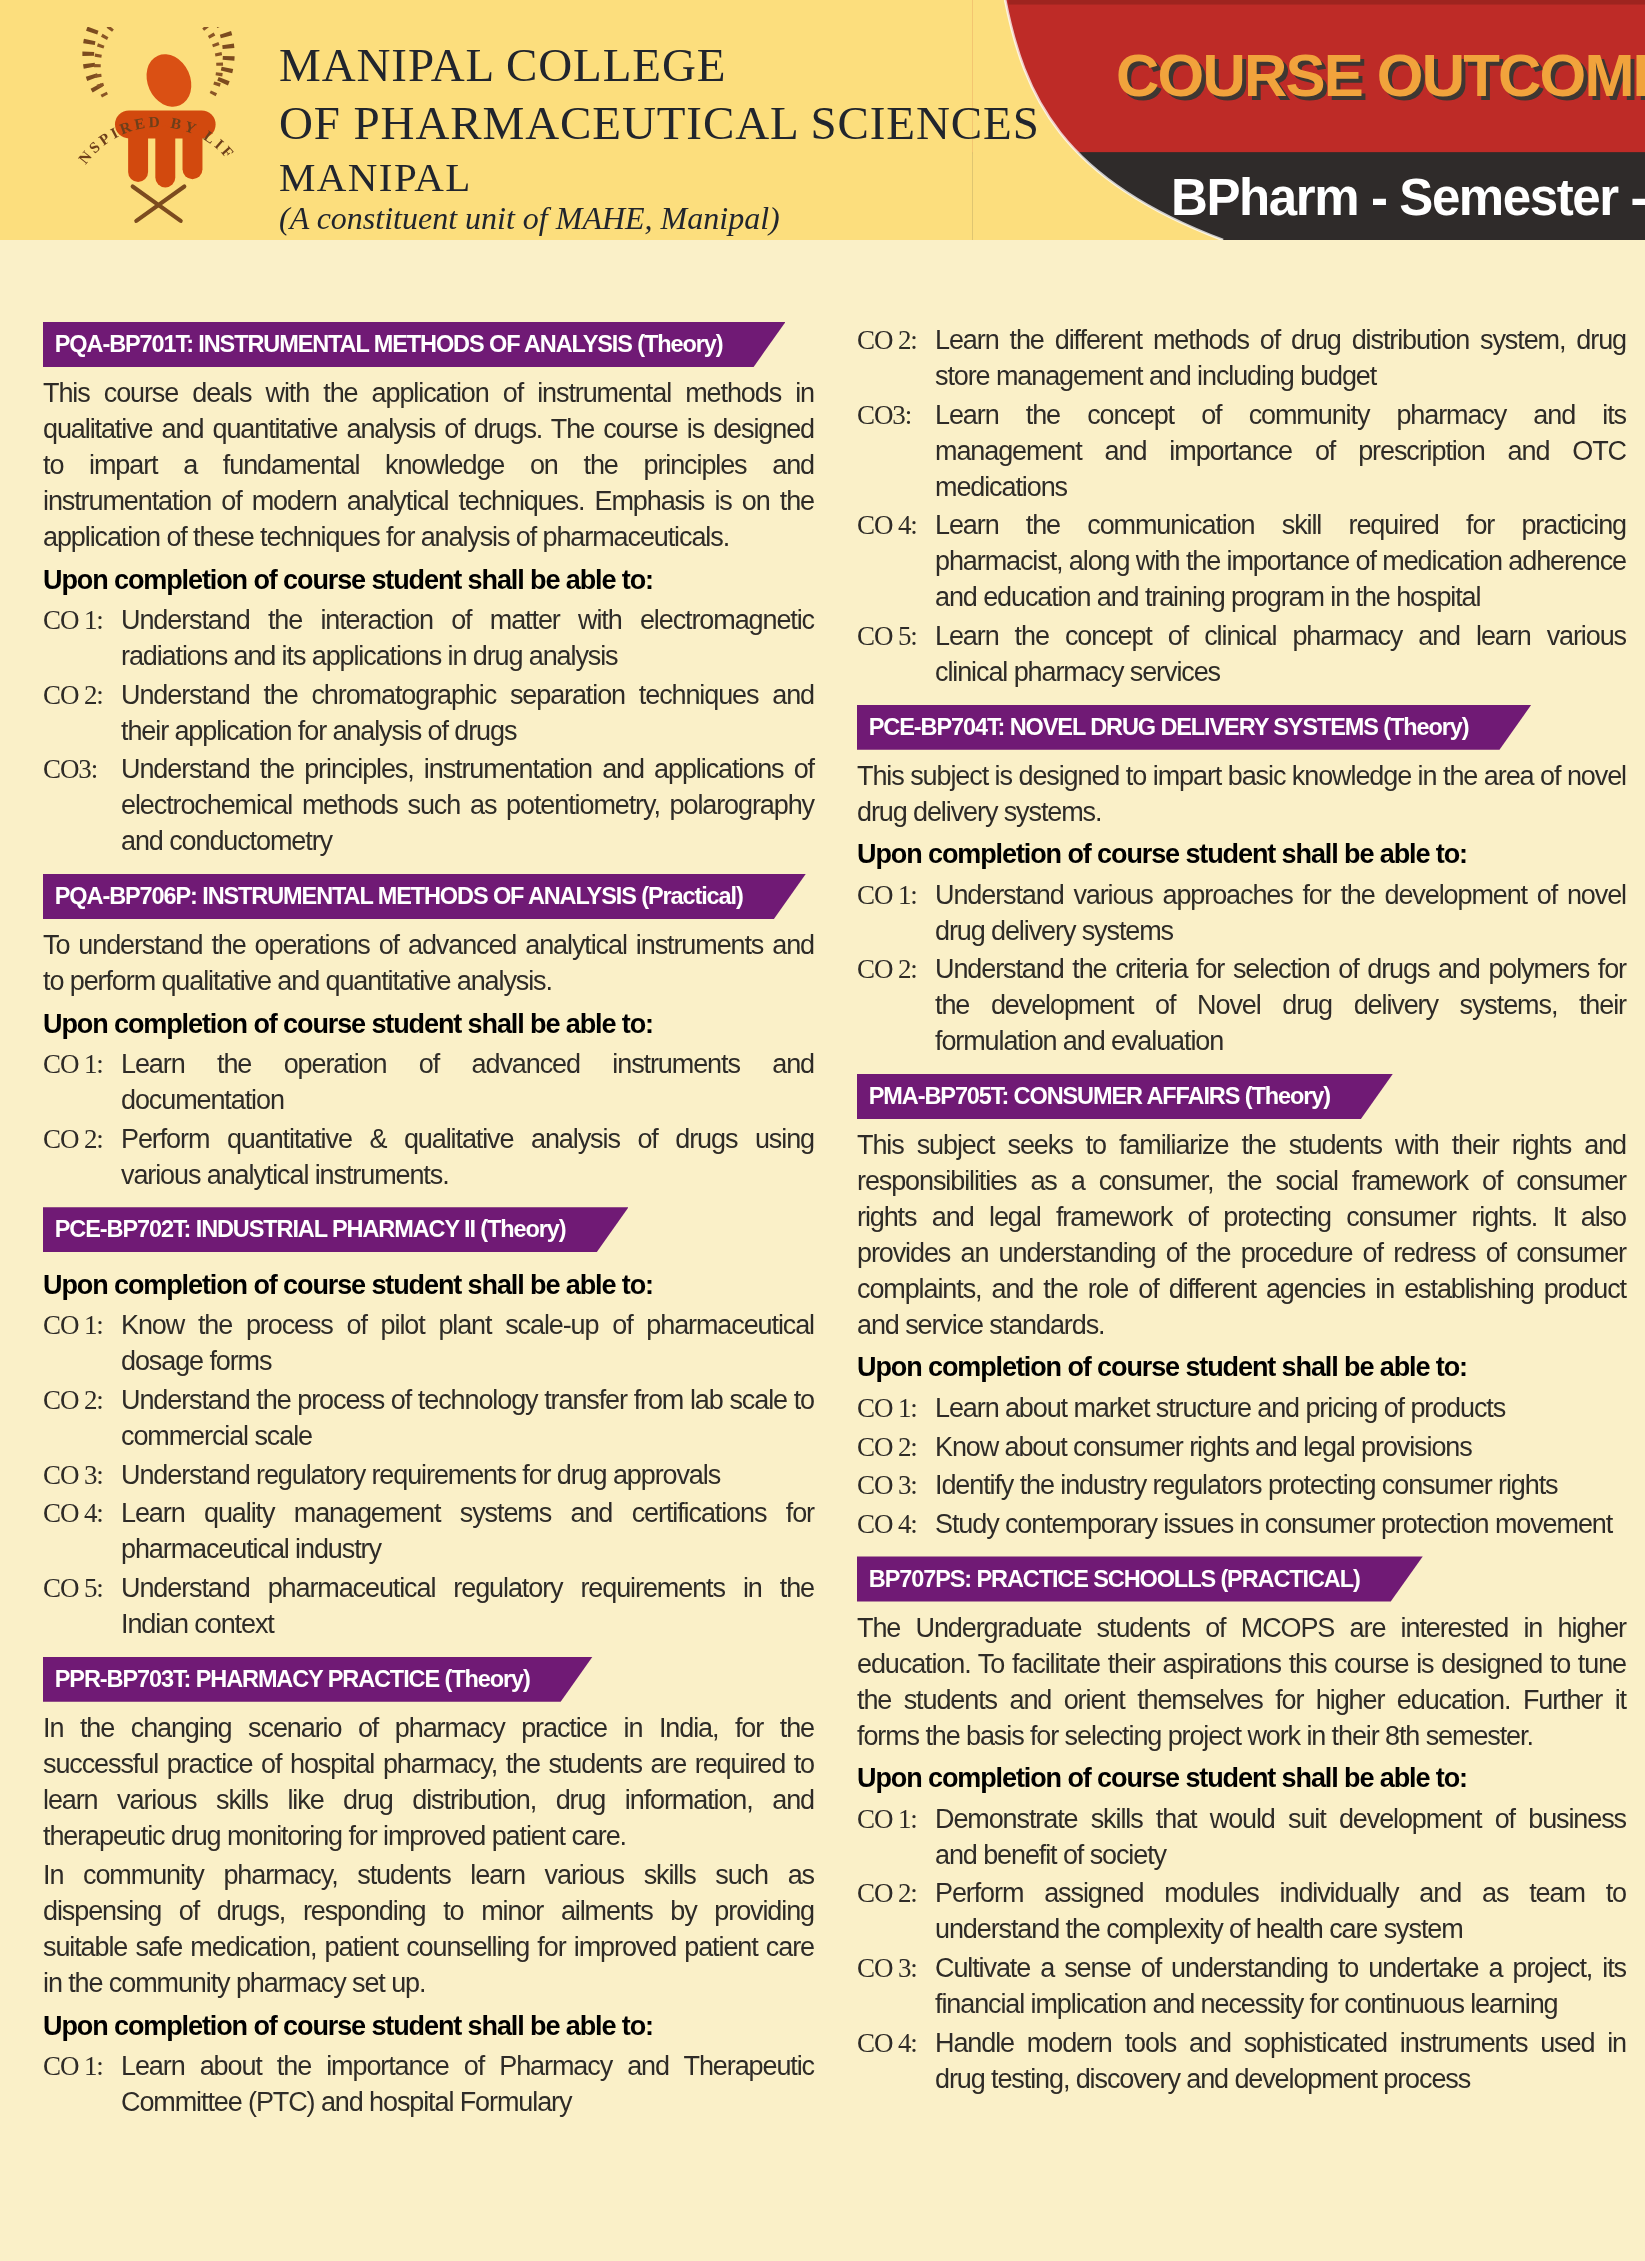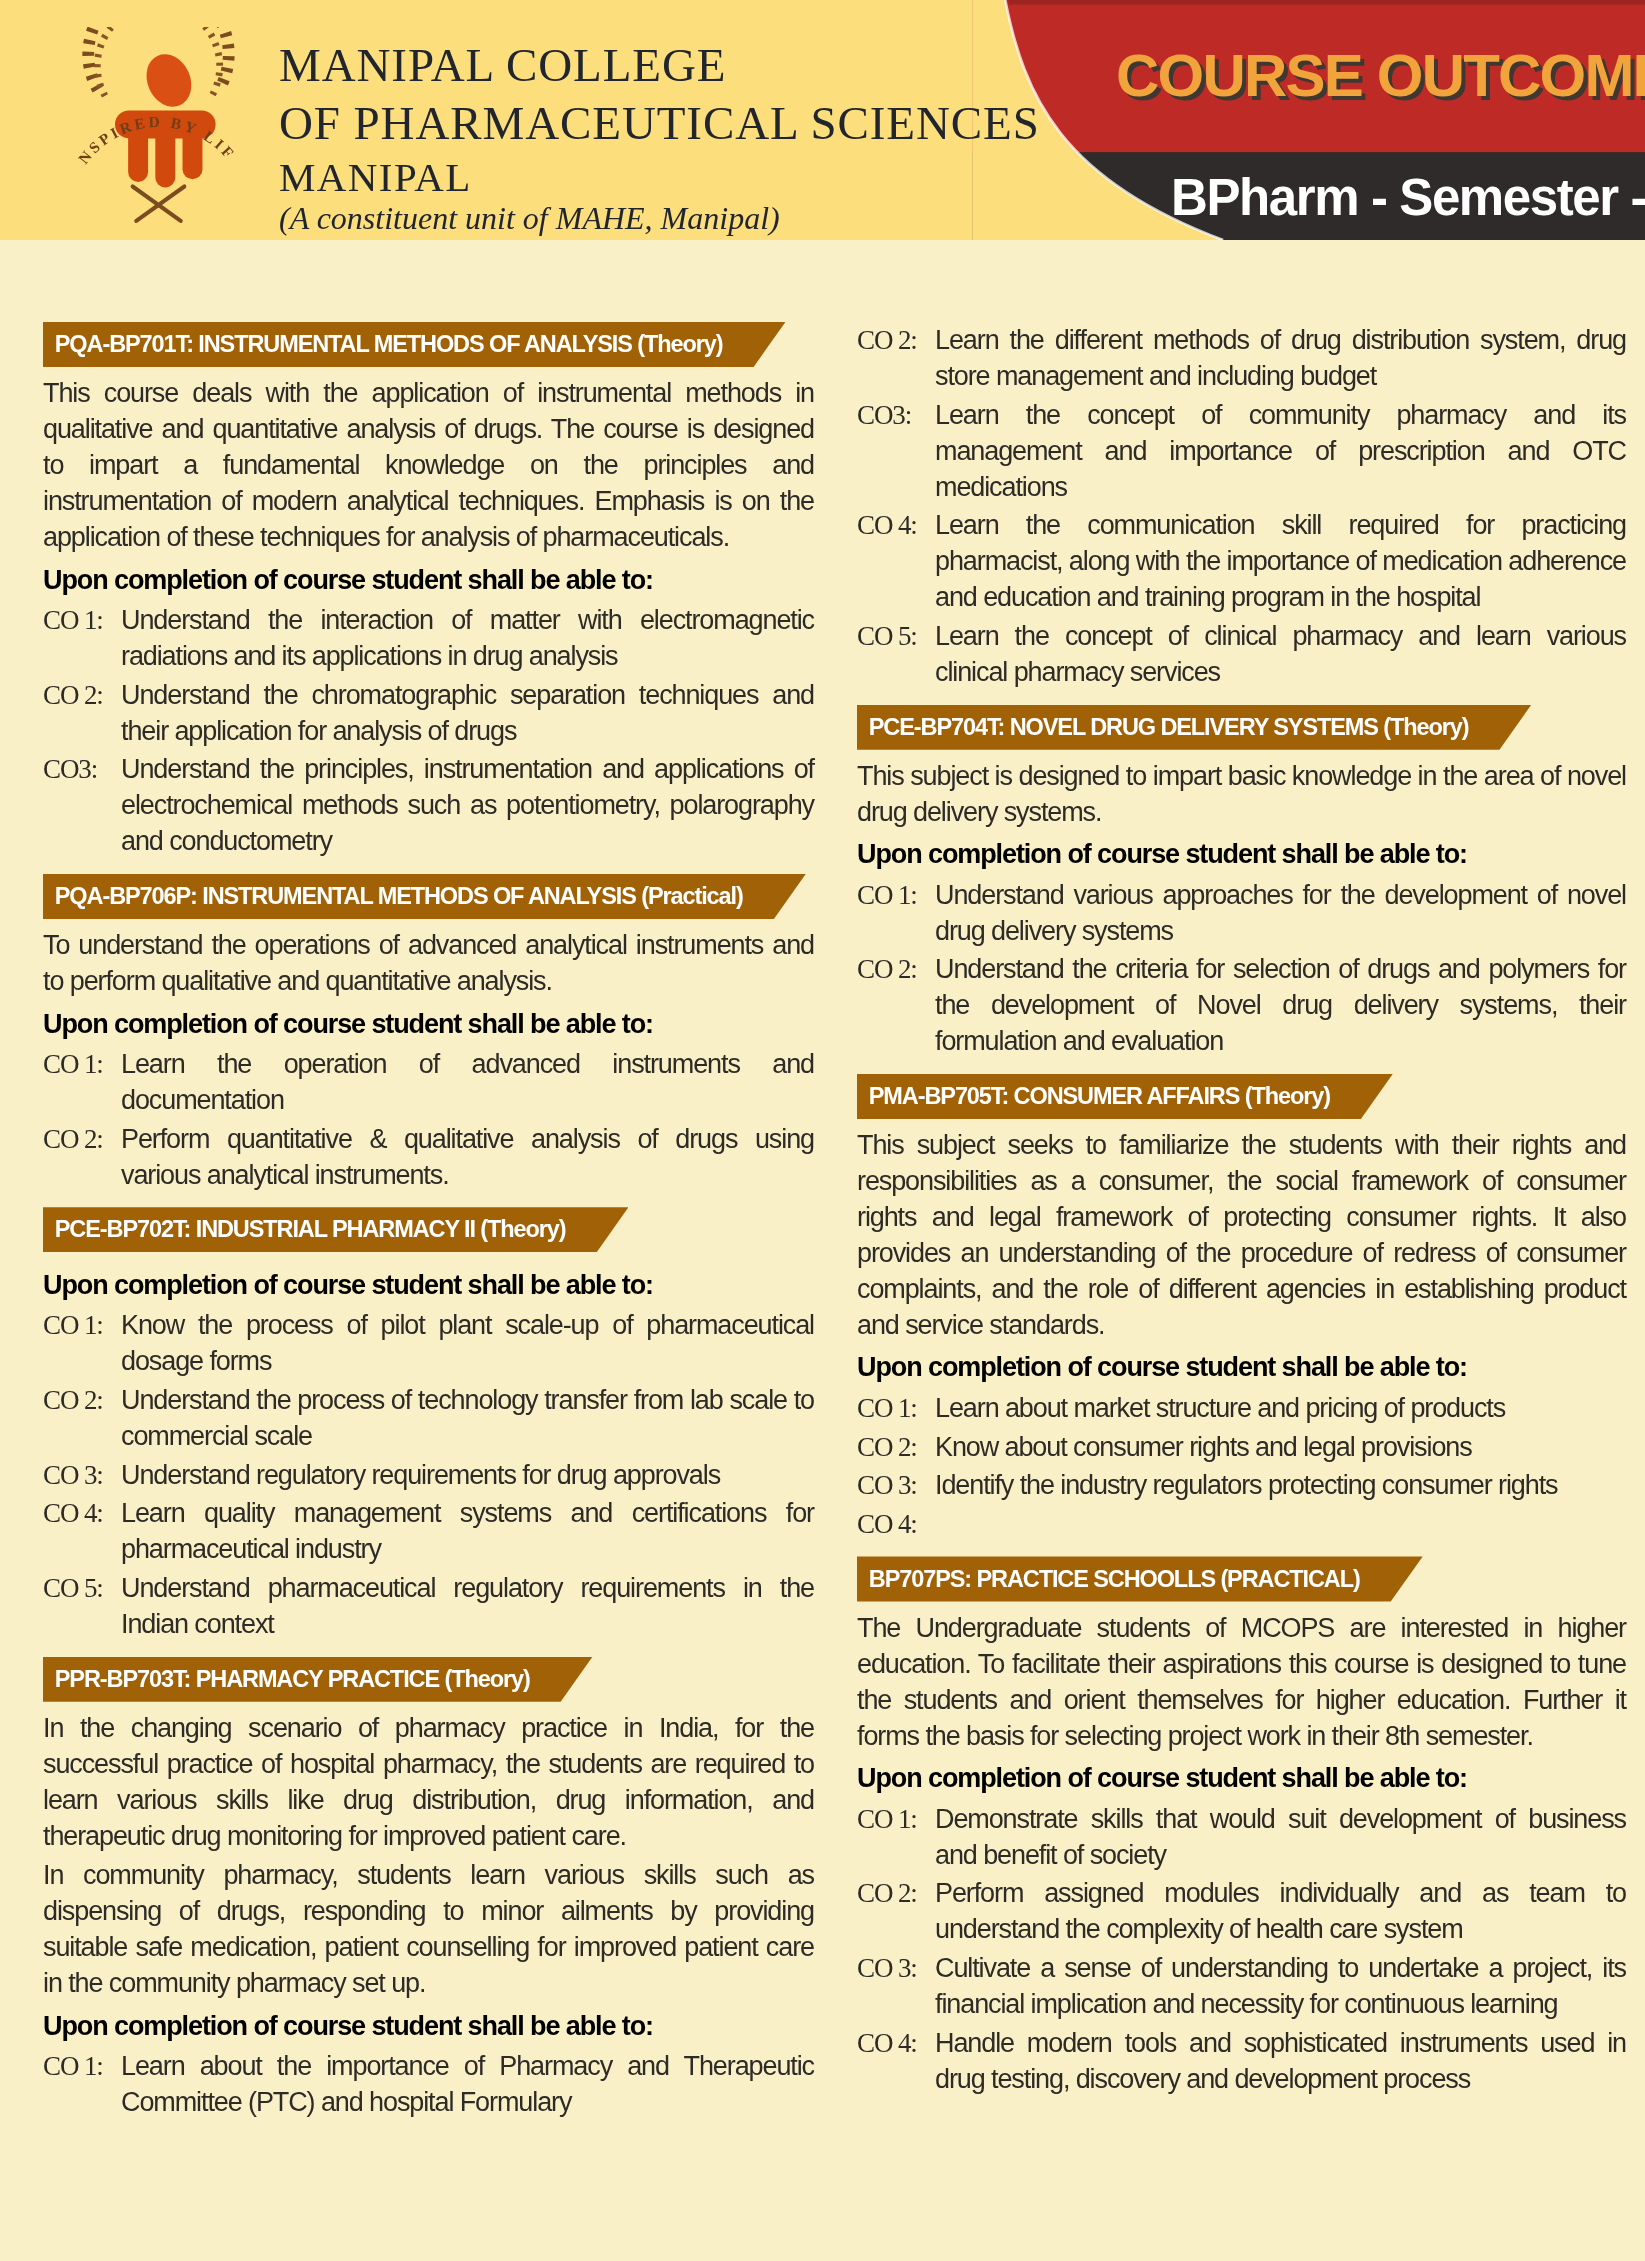--- a/index.html
+++ b/index.html
@@ -19,21 +19,21 @@
                letter-spacing:-1.8px;color:#F1A33C;text-shadow:4.1px 4.1px 0 #3E3732;white-space:nowrap;}
   .badge-sub{position:absolute;left:1171px;top:168px;font-size:51px;font-weight:bold;
              letter-spacing:-1.4px;color:#FFFFFF;white-space:nowrap;}
 
   
   .content{position:absolute;left:0;top:322px;width:1645px;}
   .col{position:absolute;top:0;color:#2E2B27;font-size:27px;line-height:36px;letter-spacing:-1.1px;}
   .col-left{left:43px;width:771px;}
   .col-right{left:857px;width:769px;}
 
-  .banner{background:#a16207;color:#FFFFFF;font-weight:bold;font-size:23.5px;line-height:29px;
+  .banner{background:#701a75;color:#FFFFFF;font-weight:bold;font-size:23.5px;line-height:29px;
           letter-spacing:-1.1px;display:inline-block;max-width:100%;box-sizing:border-box;
           padding:8.1px 63px 8.1px 11.8px;margin:11.8px 0 8.1px;white-space:nowrap;
           clip-path:polygon(0 0,100% 0,calc(100% - 32px) 100%,0 100%);text-align:center;}
   .col .banner:first-child{margin-top:0;}
   .para{margin:0 0 3.6px;text-align:justify;}
   .upon{color:#000000;font-weight:bold;margin:6.3px 0 4.5px;}
   .co{display:flex;margin:0 0 2.7px;}
   .co-label{flex:0 0 78px;font-family:Liberation Serif, serif;}
   .co-text{flex:1;text-align:justify;}
 </style>
@@ -137,20 +137,21 @@
           <span class="co-label">CO 1:</span>
           <span class="co-text">Learn about market structure and pricing of products</span>
         </div><div class="co">
           <span class="co-label">CO 2:</span>
           <span class="co-text">Know about consumer rights and legal provisions</span>
         </div><div class="co">
           <span class="co-label">CO 3:</span>
           <span class="co-text">Identify the industry regulators protecting consumer rights</span>
         </div><div class="co">
           <span class="co-label">CO 4:</span>
+          <span class="co-text">Study contemporary issues in consumer protection movement</span>
         </div><div class="banner">BP707PS: PRACTICE SCHOOLLS (PRACTICAL)</div><p class="para">The Undergraduate students of MCOPS are interested in higher education. To facilitate their aspirations this course is designed to tune the students and orient themselves for higher education. Further it forms the basis for selecting project work in their 8th semester.</p><div class="upon">Upon completion of course student shall be able to:</div><div class="co">
           <span class="co-label">CO 1:</span>
           <span class="co-text">Demonstrate skills that would suit development of business and benefit of society</span>
         </div><div class="co">
           <span class="co-label">CO 2:</span>
           <span class="co-text">Perform assigned modules individually and as team to understand the complexity of health care system</span>
         </div><div class="co">
           <span class="co-label">CO 3:</span>
           <span class="co-text">Cultivate a sense of understanding to undertake a project, its financial implication and necessity for continuous learning</span>
         </div><div class="co">

